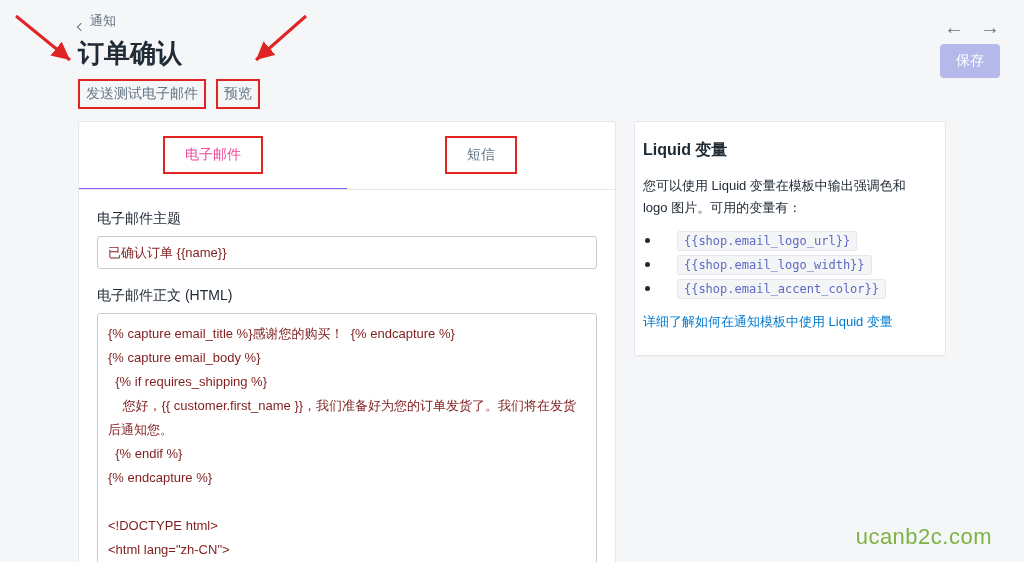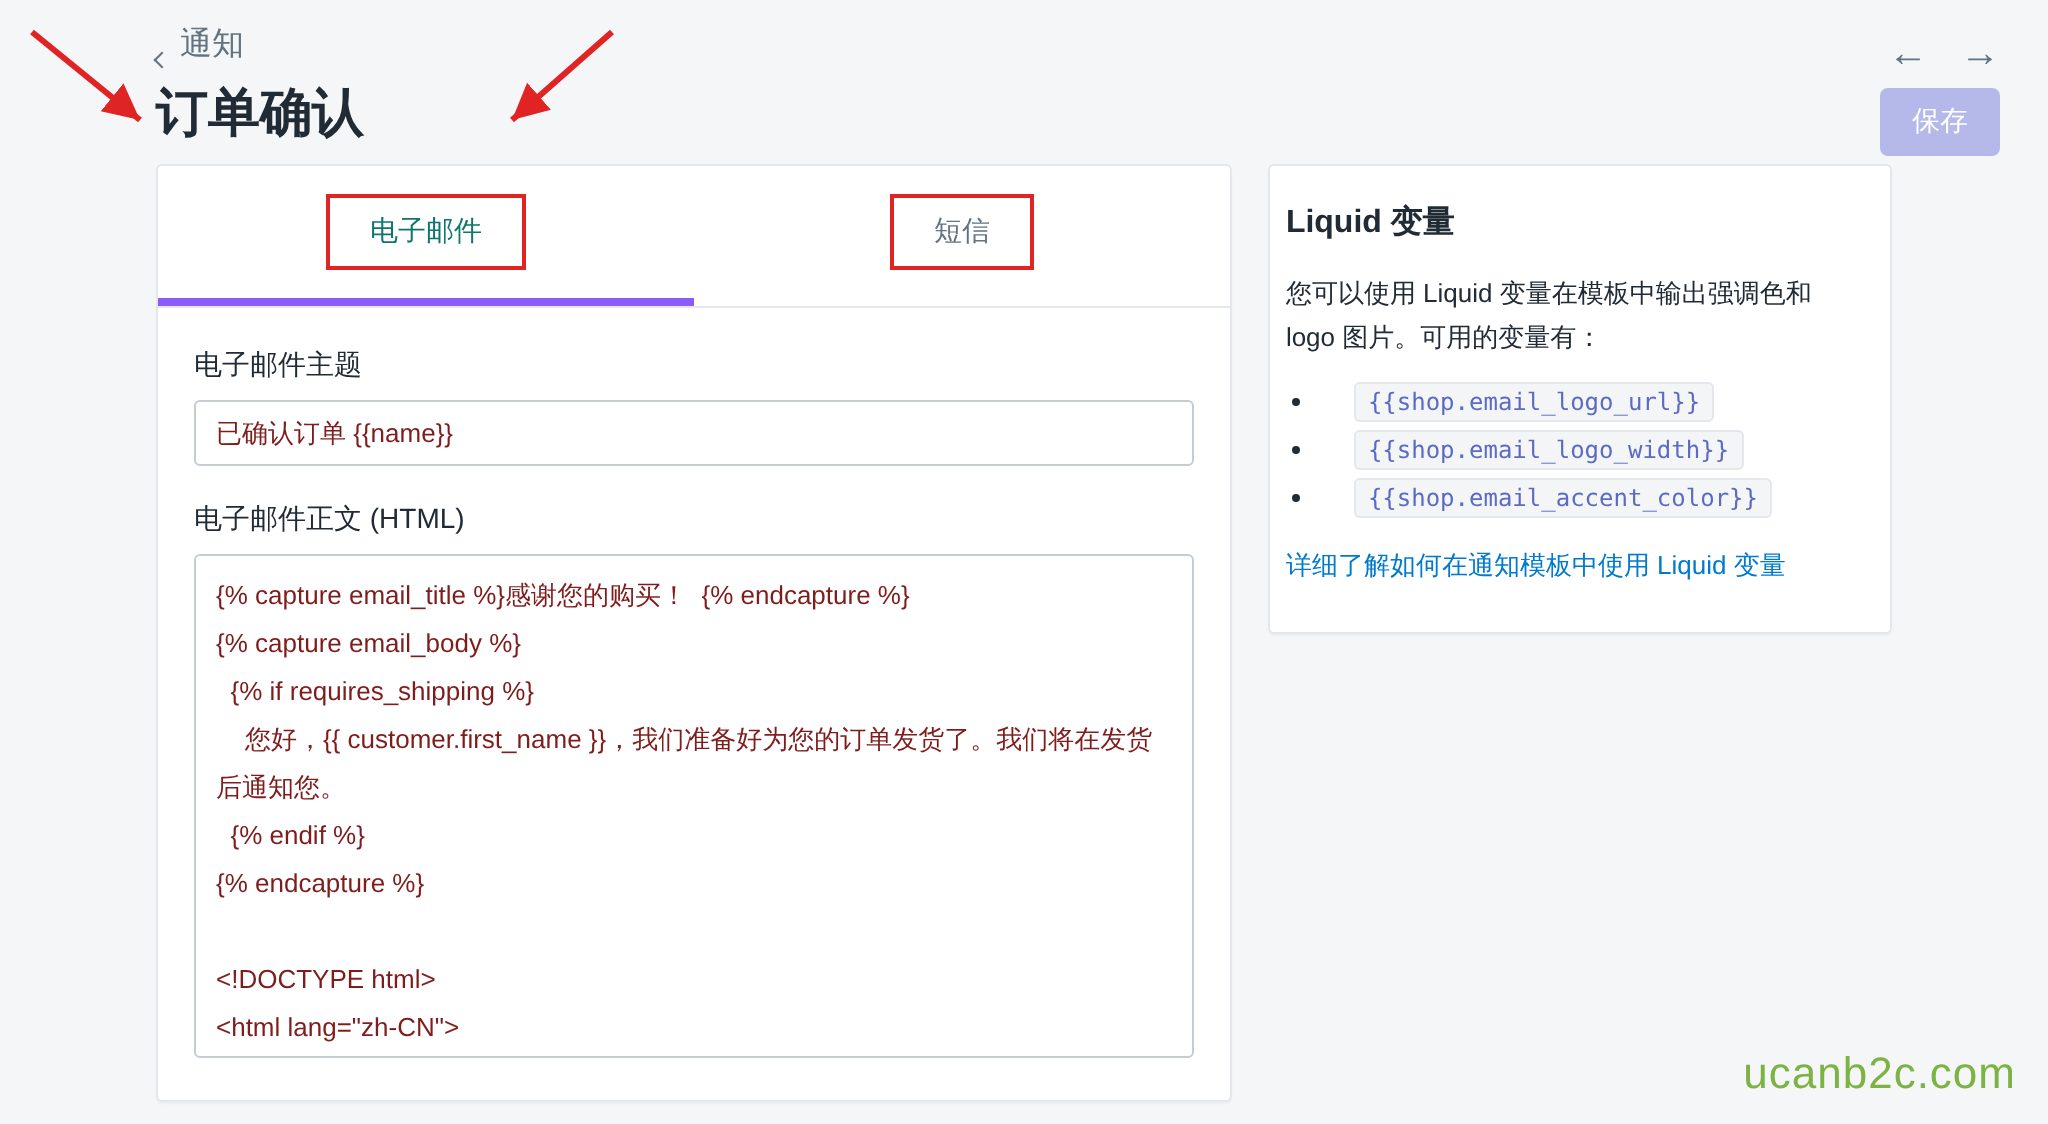--- a/index.html
+++ b/index.html
@@ -6,35 +6,35 @@
     body {
       font-family: -apple-system, BlinkMacSystemFont, "Segoe UI", "Helvetica Neue", Arial, "PingFang SC", "Microsoft YaHei", sans-serif;
       background: #f5f6f8;
       color: #212b36;
       width: 1024px;
       height: 562px;
       overflow: hidden;
       position: relative;
     }
     .container { padding: 12px 78px 0 78px; }
-    .breadcrumb { display: flex; align-items: flex-end; gap: 6px; color: #637381; font-size: 16px; margin-bottom: 6px; cursor: pointer;}
+    .breadcrumb { display: flex; align-items: flex-end; gap: 6px; color: #637381; font-size: 13px; margin-bottom: 6px; cursor: pointer;}
     .chevron-left { display:inline-block; width:6px; height:6px; border-left:1.5px solid #637381; border-bottom:1.5px solid #637381; transform: rotate(45deg); }
     .page-title { font-size: 26px; font-weight: 700; color: #212b36; margin-bottom: 8px; }
     .top-actions { display: flex; align-items: center; gap: 10px; margin-bottom: 12px; }
     .txt-btn { color: #637381; font-size: 14px; cursor:pointer; border: 2px solid #e02424; padding: 4px 6px; }
     .save-btn { position: absolute; top: 44px; right: 24px; background: #b5b9e9; color: #fff; border: none; border-radius: 4px; padding: 8px 16px; font-size: 14px; cursor: pointer; }
     .nav-arrows { position: absolute; top: 16px; right: 24px; display:flex; gap: 16px; font-size: 20px; color: #637381;}
     .nav-arrow { cursor: pointer; }
     .main-row { display: flex; gap: 18px; align-items:flex-start; }
     .card { background: #fff; border: 1px solid #e4e7eb; border-radius: 3px; box-shadow: 0 1px 1px rgba(0,0,0,.03); }
     .left-card { flex: 1.9; }
     .right-card { flex: 1; padding: 18px 20px 22px 8px; }
     .tabs { display:flex; border-bottom: 1px solid #e4e7eb; }
     .tab { flex:1; text-align:center; padding: 14px 0; font-size: 14px; color: #637381; cursor:pointer;}
-    .tab.active { color: #0f766e; border-bottom: 4px solid #8b5cf6; }
+    .tab.active { color: #ec4899; border-bottom: 1px solid #8b5cf6; }
     .tab-inner { display:inline-block; border: 2px solid #e02424; padding: 8px 20px; }
     .fields { padding: 16px 18px; }
     .field-label { font-size: 14px; margin: 4px 0 8px 0; color: #212b36; }
     .input-box, .textarea-box {
       width: 100%;
       border: 1px solid #c4cdd5;
       border-radius: 3px;
       padding: 8px 10px;
       font-size: 13px;
       color: #7f1d1d;
@@ -42,32 +42,36 @@
       font-family: inherit;
     }
     .textarea-box { line-height: 1.85; white-space: pre-wrap; resize: none; height: 252px; overflow: hidden; }
     .field-gap { height: 14px; }
     .right-title { font-size: 16px; font-weight: 600; margin-bottom: 14px; }
     .right-desc { font-size: 13px; color: #212b36; line-height: 1.7; margin-bottom: 12px; }
     ul.vars { list-style: disc; padding-left: 18px; margin-bottom: 14px;}
     ul.vars li { margin: 6px 0; }
     code.var { font-family: Menlo, Consolas, monospace; background: #f4f5f7; color: #5c6ac4; padding: 2px 6px; border-radius: 3px; font-size: 12px; border:1px solid #e4e7eb;margin-left:16px;}
     .link { color: #007ace; font-size: 13px; line-height: 1.7; cursor: pointer; }
-    .watermark { position: absolute; right: 16px; bottom: 12px; color: #7CB342; font-size: 22px; letter-spacing: .5px; font-weight: 500; }
+    .watermark { position: absolute; right: 32px; bottom: 12px; color: #7CB342; font-size: 22px; letter-spacing: .5px; font-weight: 500; }
     .red-arrow { position: absolute; pointer-events:none; }
   </style>
 </head>
 <body>
 
 <div class="container">
   <div class="breadcrumb">
     <span class="chevron-left"></span>
     <span>通知</span>
   </div>
   <h1 class="page-title">订单确认</h1>
+  <div class="top-actions">
+    <span class="txt-btn">发送测试电子邮件</span>
+    <span class="txt-btn">预览</span>
+  </div>
 
   <div class="main-row">
     <div class="card left-card">
       <div class="tabs">
         <div class="tab active">
           <span class="tab-inner">电子邮件</span>
         </div>
         <div class="tab">
           <span class="tab-inner">短信</span>
         </div>

